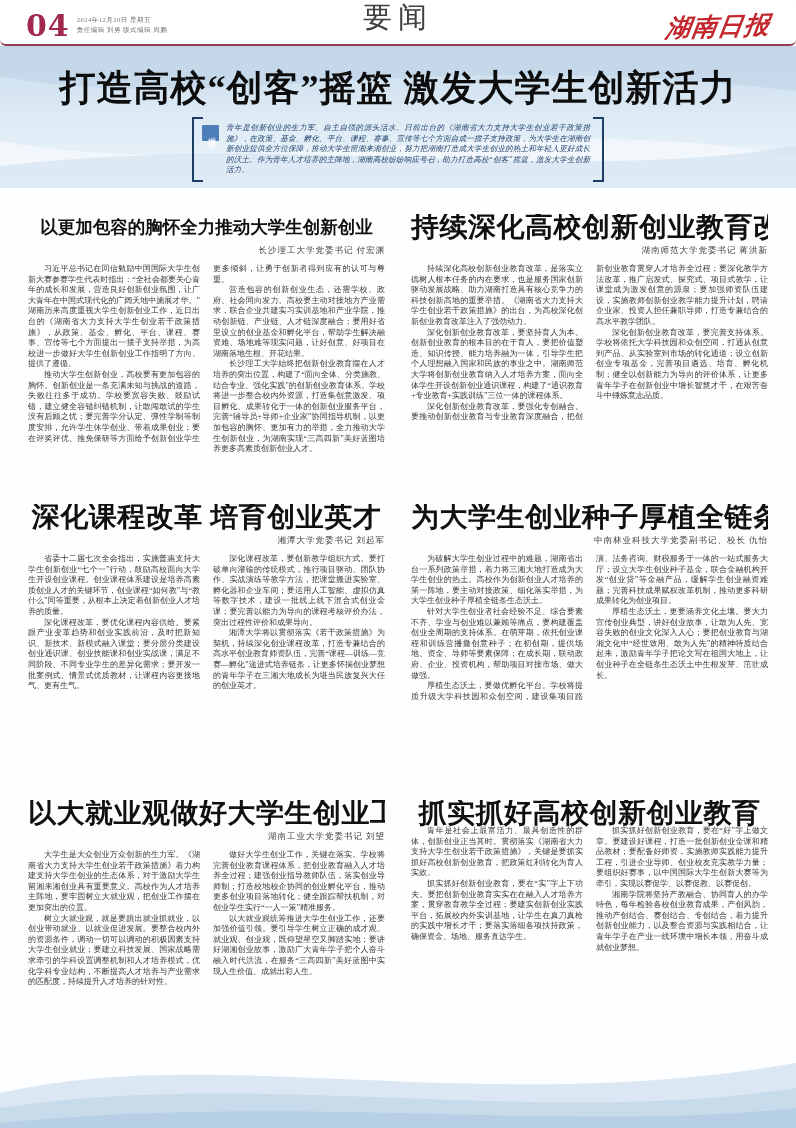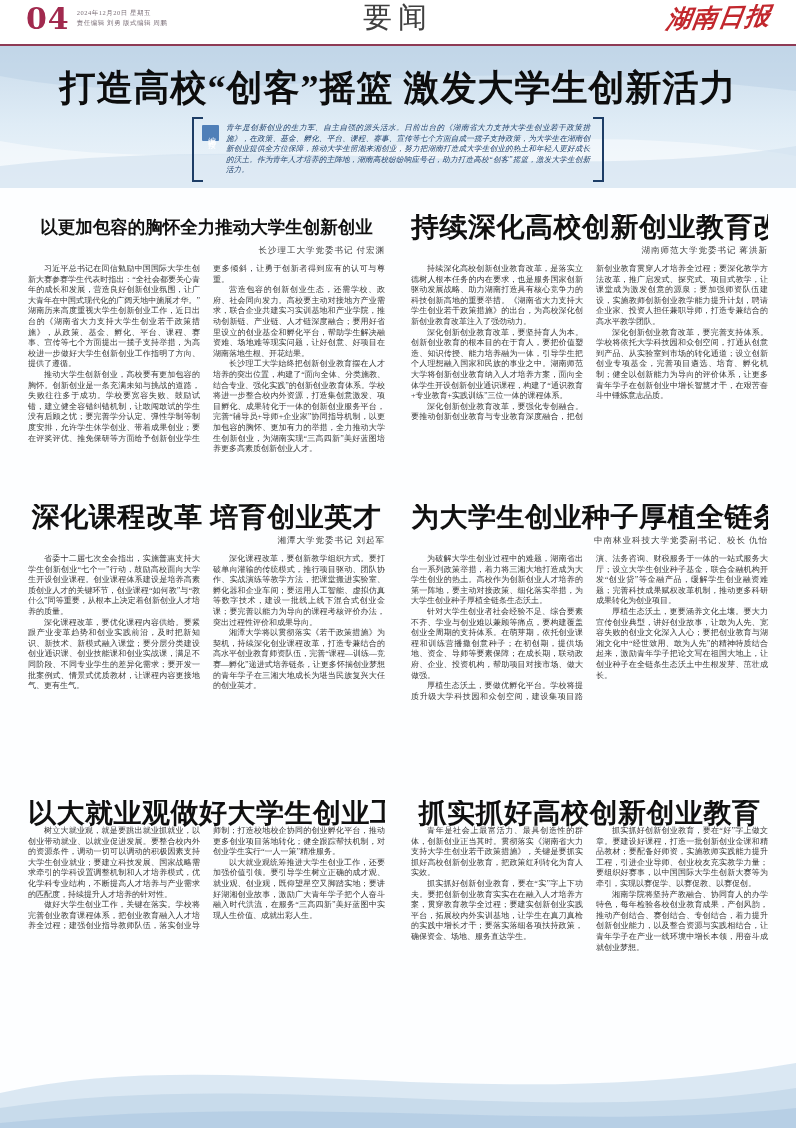--- a/index.html
+++ b/index.html
@@ -4,23 +4,23 @@
 <style>
   html,body{margin:0;padding:0;background:#e9e9e9;}
   .page{
     position:relative;width:796px;height:1128px;margin:0 auto;
     background:#fdfeff;overflow:hidden;
     font-family:"Liberation Serif","DejaVu Serif",serif;
   }
   
   .masthead{
     position:relative;z-index:3;height:46px;
-    display:flex;justify-content:space-between;
+    display:flex;align-items:flex-end;justify-content:space-between;
     padding:4px 26px 3px 26px;box-sizing:border-box;
-    background:#ffffff;border-bottom:2px solid #8e3b55;
+    background:#ffffff;border-bottom:2px solid #8e3b55;border-radius:6px;
   }
   .mh-left{display:flex;align-items:flex-start;gap:7px;}
   .page-num{
     font-size:30px;line-height:30px;font-weight:bold;color:#a12a4e;
     font-family:"DejaVu Serif",serif;letter-spacing:1px;
   }
   .mh-meta{display:flex;flex-direction:column;gap:2px;padding-top:5px;}
   .mh-meta span{font-size:6.5px;line-height:8px;color:#7b6f78;letter-spacing:.5px;}
   .section-title{
     position:absolute;left:50%;transform:translateX(-50%);bottom:6px;
@@ -165,21 +165,23 @@
       <div class="body">
           <p>为破解大学生创业过程中的难题，湖南省出台一系列政策举措，着力将三湘大地打造成为大学生创业的热土。高校作为创新创业人才培养的第一阵地，要主动对接政策、细化落实举措，为大学生创业种子厚植全链条生态沃土。</p>
           <p>针对大学生创业者社会经验不足、综合要素不齐、学业与创业难以兼顾等痛点，要构建覆盖创业全周期的支持体系。在萌芽期，依托创业课程和训练营播撒创意种子；在初创期，提供场地、资金、导师等要素保障；在成长期，联动政府、企业、投资机构，帮助项目对接市场、做大做强。</p>
           <p>厚植生态沃土，要做优孵化平台。学校将提质升级大学科技园和众创空间，建设集项目路演、法务咨询、财税服务于一体的一站式服务大厅；设立大学生创业种子基金，联合金融机构开发“创业贷”等金融产品，缓解学生创业融资难题；完善科技成果赋权改革机制，推动更多科研成果转化为创业项目。</p>
           <p>厚植生态沃土，更要涵养文化土壤。要大力宣传创业典型，讲好创业故事，让敢为人先、宽容失败的创业文化深入人心；要把创业教育与湖湘文化中“经世致用、敢为人先”的精神特质结合起来，激励青年学子把论文写在祖国大地上，让创业种子在全链条生态沃土中生根发芽、茁壮成长。</p>
         </div>
     </article>
 
     <article class="article row3">
       <h2>以大就业观做好大学生创业工作</h2>
-      <div class="body">
+      <div class="byline">湖南工业大学党委书记 刘望</div>
+      <div class="body">
+          <p>大学生是大众创业万众创新的生力军。《湖南省大力支持大学生创业若干政策措施》着力构建支持大学生创业的生态体系，对于激励大学生留湘来湘创业具有重要意义。高校作为人才培养主阵地，要牢固树立大就业观，把创业工作摆在更加突出的位置。</p>
           <p>树立大就业观，就是要跳出就业抓就业，以创业带动就业、以就业促进发展。要整合校内外的资源条件，调动一切可以调动的积极因素支持大学生创业就业；要建立科技发展、国家战略需求牵引的学科设置调整机制和人才培养模式，优化学科专业结构，不断提高人才培养与产业需求的匹配度，持续提升人才培养的针对性。</p>
           <p>做好大学生创业工作，关键在落实。学校将完善创业教育课程体系，把创业教育融入人才培养全过程；建强创业指导教师队伍，落实创业导师制；打造校地校企协同的创业孵化平台，推动更多创业项目落地转化；健全跟踪帮扶机制，对创业学生实行“一人一策”精准服务。</p>
           <p>以大就业观统筹推进大学生创业工作，还要加强价值引领。要引导学生树立正确的成才观、就业观、创业观，既仰望星空又脚踏实地；要讲好湖湘创业故事，激励广大青年学子把个人奋斗融入时代洪流，在服务“三高四新”美好蓝图中实现人生价值、成就出彩人生。</p>
         </div>
     </article>
 
     <article class="article row3">
       <h2>抓实抓好高校创新创业教育</h2>
       <div class="body">
           <p>青年是社会上最富活力、最具创造性的群体，创新创业正当其时。贯彻落实《湖南省大力支持大学生创业若干政策措施》，关键是要抓实抓好高校创新创业教育，把政策红利转化为育人实效。</p>

